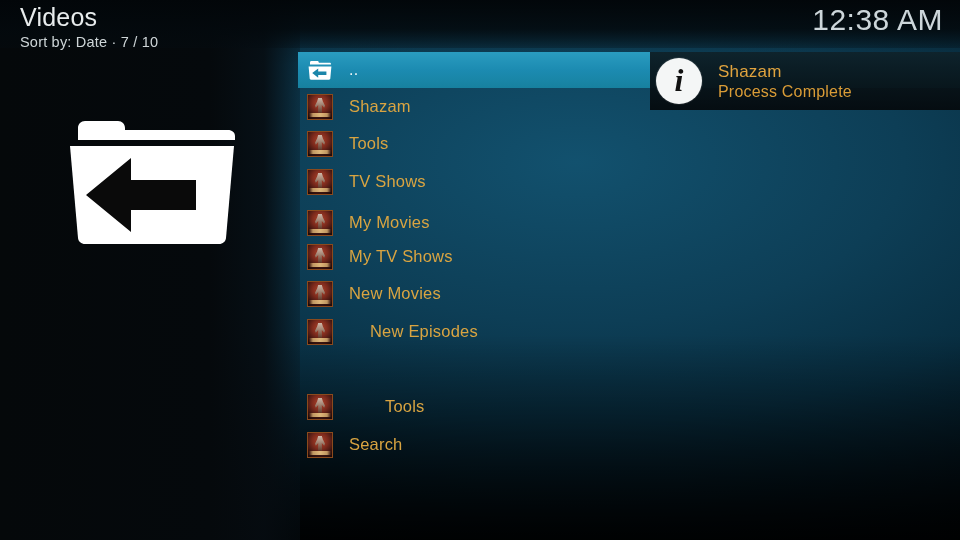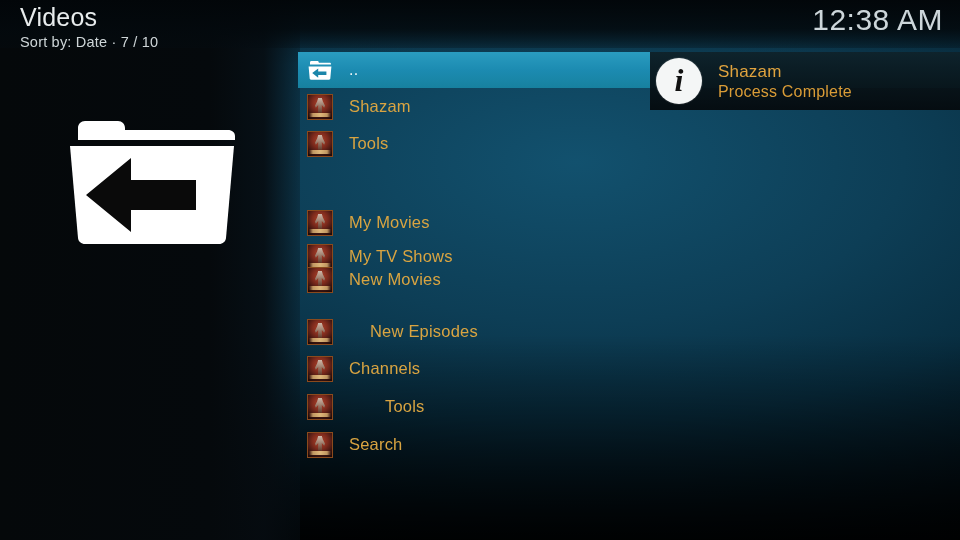--- a/index.html
+++ b/index.html
@@ -160,60 +160,60 @@
     </div>
 
     <div class="row" style="top:125px;">
       <div class="thumb">
           <div class="fig"></div>
           <div class="band"></div>
         </div>
       <div class="label">Tools</div>
     </div>
 
+    <div class="row" style="top:163px;">
+      <div class="thumb">
+          <div class="fig"></div>
+          <div class="band"></div>
+        </div>
+      <div class="label">TV Shows</div>
+    </div>
 
     <div class="row" style="top:204px;">
       <div class="thumb">
           <div class="fig"></div>
           <div class="band"></div>
         </div>
       <div class="label">My Movies</div>
     </div>
 
     <div class="row" style="top:238px;align-items:center;">
       <div class="thumb">
           <div class="fig"></div>
           <div class="band"></div>
         </div>
       <div class="label">My TV Shows</div>
     </div>
 
-    <div class="row" style="top:261px;text-align:center;">
+    <div class="row" style="top:275px;text-align:center;">
       <div class="thumb">
           <div class="fig"></div>
           <div class="band"></div>
         </div>
       <div class="label">New Movies</div>
     </div>
 
     <div class="row" style="top:313px;gap:21px;">
       <div class="thumb">
           <div class="fig"></div>
           <div class="band"></div>
         </div>
       <div class="label">New Episodes</div>
     </div>
 
-    <div class="row" style="top:350px;">
-      <div class="thumb">
-          <div class="fig"></div>
-          <div class="band"></div>
-        </div>
-      <div class="label">Channels</div>
-    </div>
 
     <div class="row" style="top:388px;gap:36px;">
       <div class="thumb">
           <div class="fig"></div>
           <div class="band"></div>
         </div>
       <div class="label">Tools</div>
     </div>
 
     <div class="row" style="top:426px;text-align:center;">

